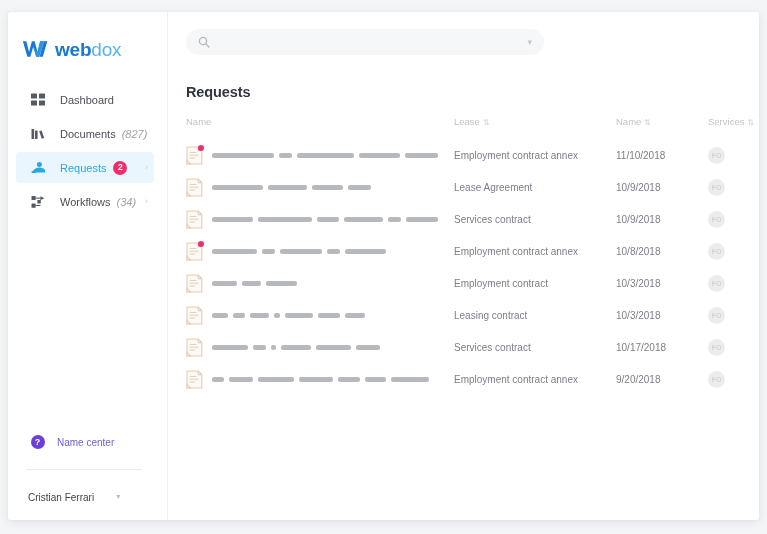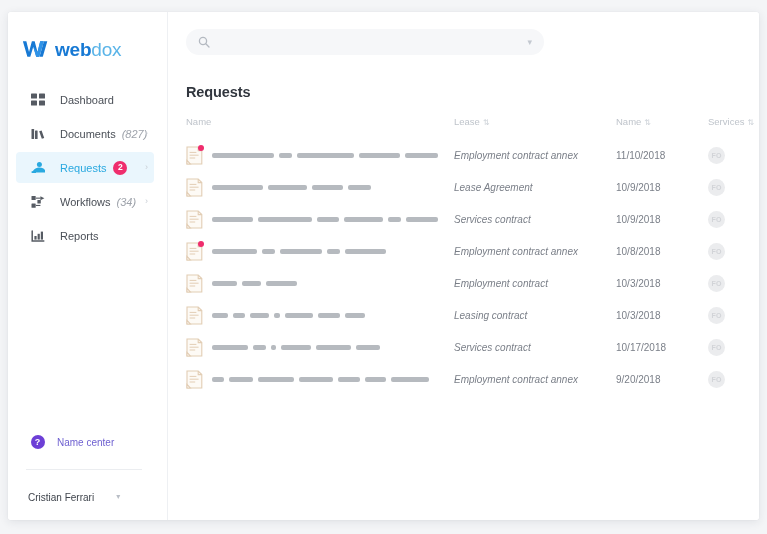--- a/index.html
+++ b/index.html
@@ -277,21 +277,21 @@
     background: #ef2d6d;
   }
 
   .bars { display: flex; align-items: center; gap: 5px; }
   .bar {
     height: 5px;
     border-radius: 2px;
     background: #b6babf;
   }
 
-  .type-cell { color: #6f747d; font-style: italic; }
+  .type-cell { color: #6f747d; }
   .date-cell { color: #8a8f97; }
 
   .avatar {
     width: 17px; height: 17px;
     border-radius: 50%;
     background: #ebecee;
     color: #d2d4d8;
     font-size: 7px;
     font-weight: bold;
     display: flex;
@@ -370,32 +370,20 @@
               <path d="M9.4 1.2 L13.4 3.2 L9.4 5.2 Z" fill="currentColor"></path>
               <rect x="5" y="2.6" width="4.6" height="1.1" fill="currentColor"></rect>
               <rect x="5" y="9.9" width="4.4" height="1.1" fill="currentColor"></rect>
             </svg>
         </span>
         <span class="nav-label">Workflows</span>
         <span class="nav-count">(34)</span>
         <span class="nav-chevron">›</span>
       </div>
 
-      <div class="nav-item">
-        <span class="nav-icon">
-          <svg width="14" height="14" viewBox="0 0 14 14">
-              <path d="M1.2 2 L1.2 12 L12.8 12" stroke="currentColor" stroke-width="1.5" fill="none" stroke-linecap="round"></path>
-              <rect x="3.4" y="7" width="2.2" height="3.6" fill="currentColor"></rect>
-              <rect x="6.6" y="4.8" width="2.2" height="5.8" fill="currentColor"></rect>
-              <rect x="9.8" y="2.6" width="2.2" height="8" fill="currentColor"></rect>
-            </svg>
-        </span>
-        <span class="nav-label">Reports</span>
-        <span class="nav-count"></span>
-      </div>
 
     </nav>
 
     <div class="sidebar-spacer"></div>
 
     <div class="sidebar-bottom">
 
       <div class="util-item util-help">
         <span class="util-icon">
           <span class="help-dot">?</span>

